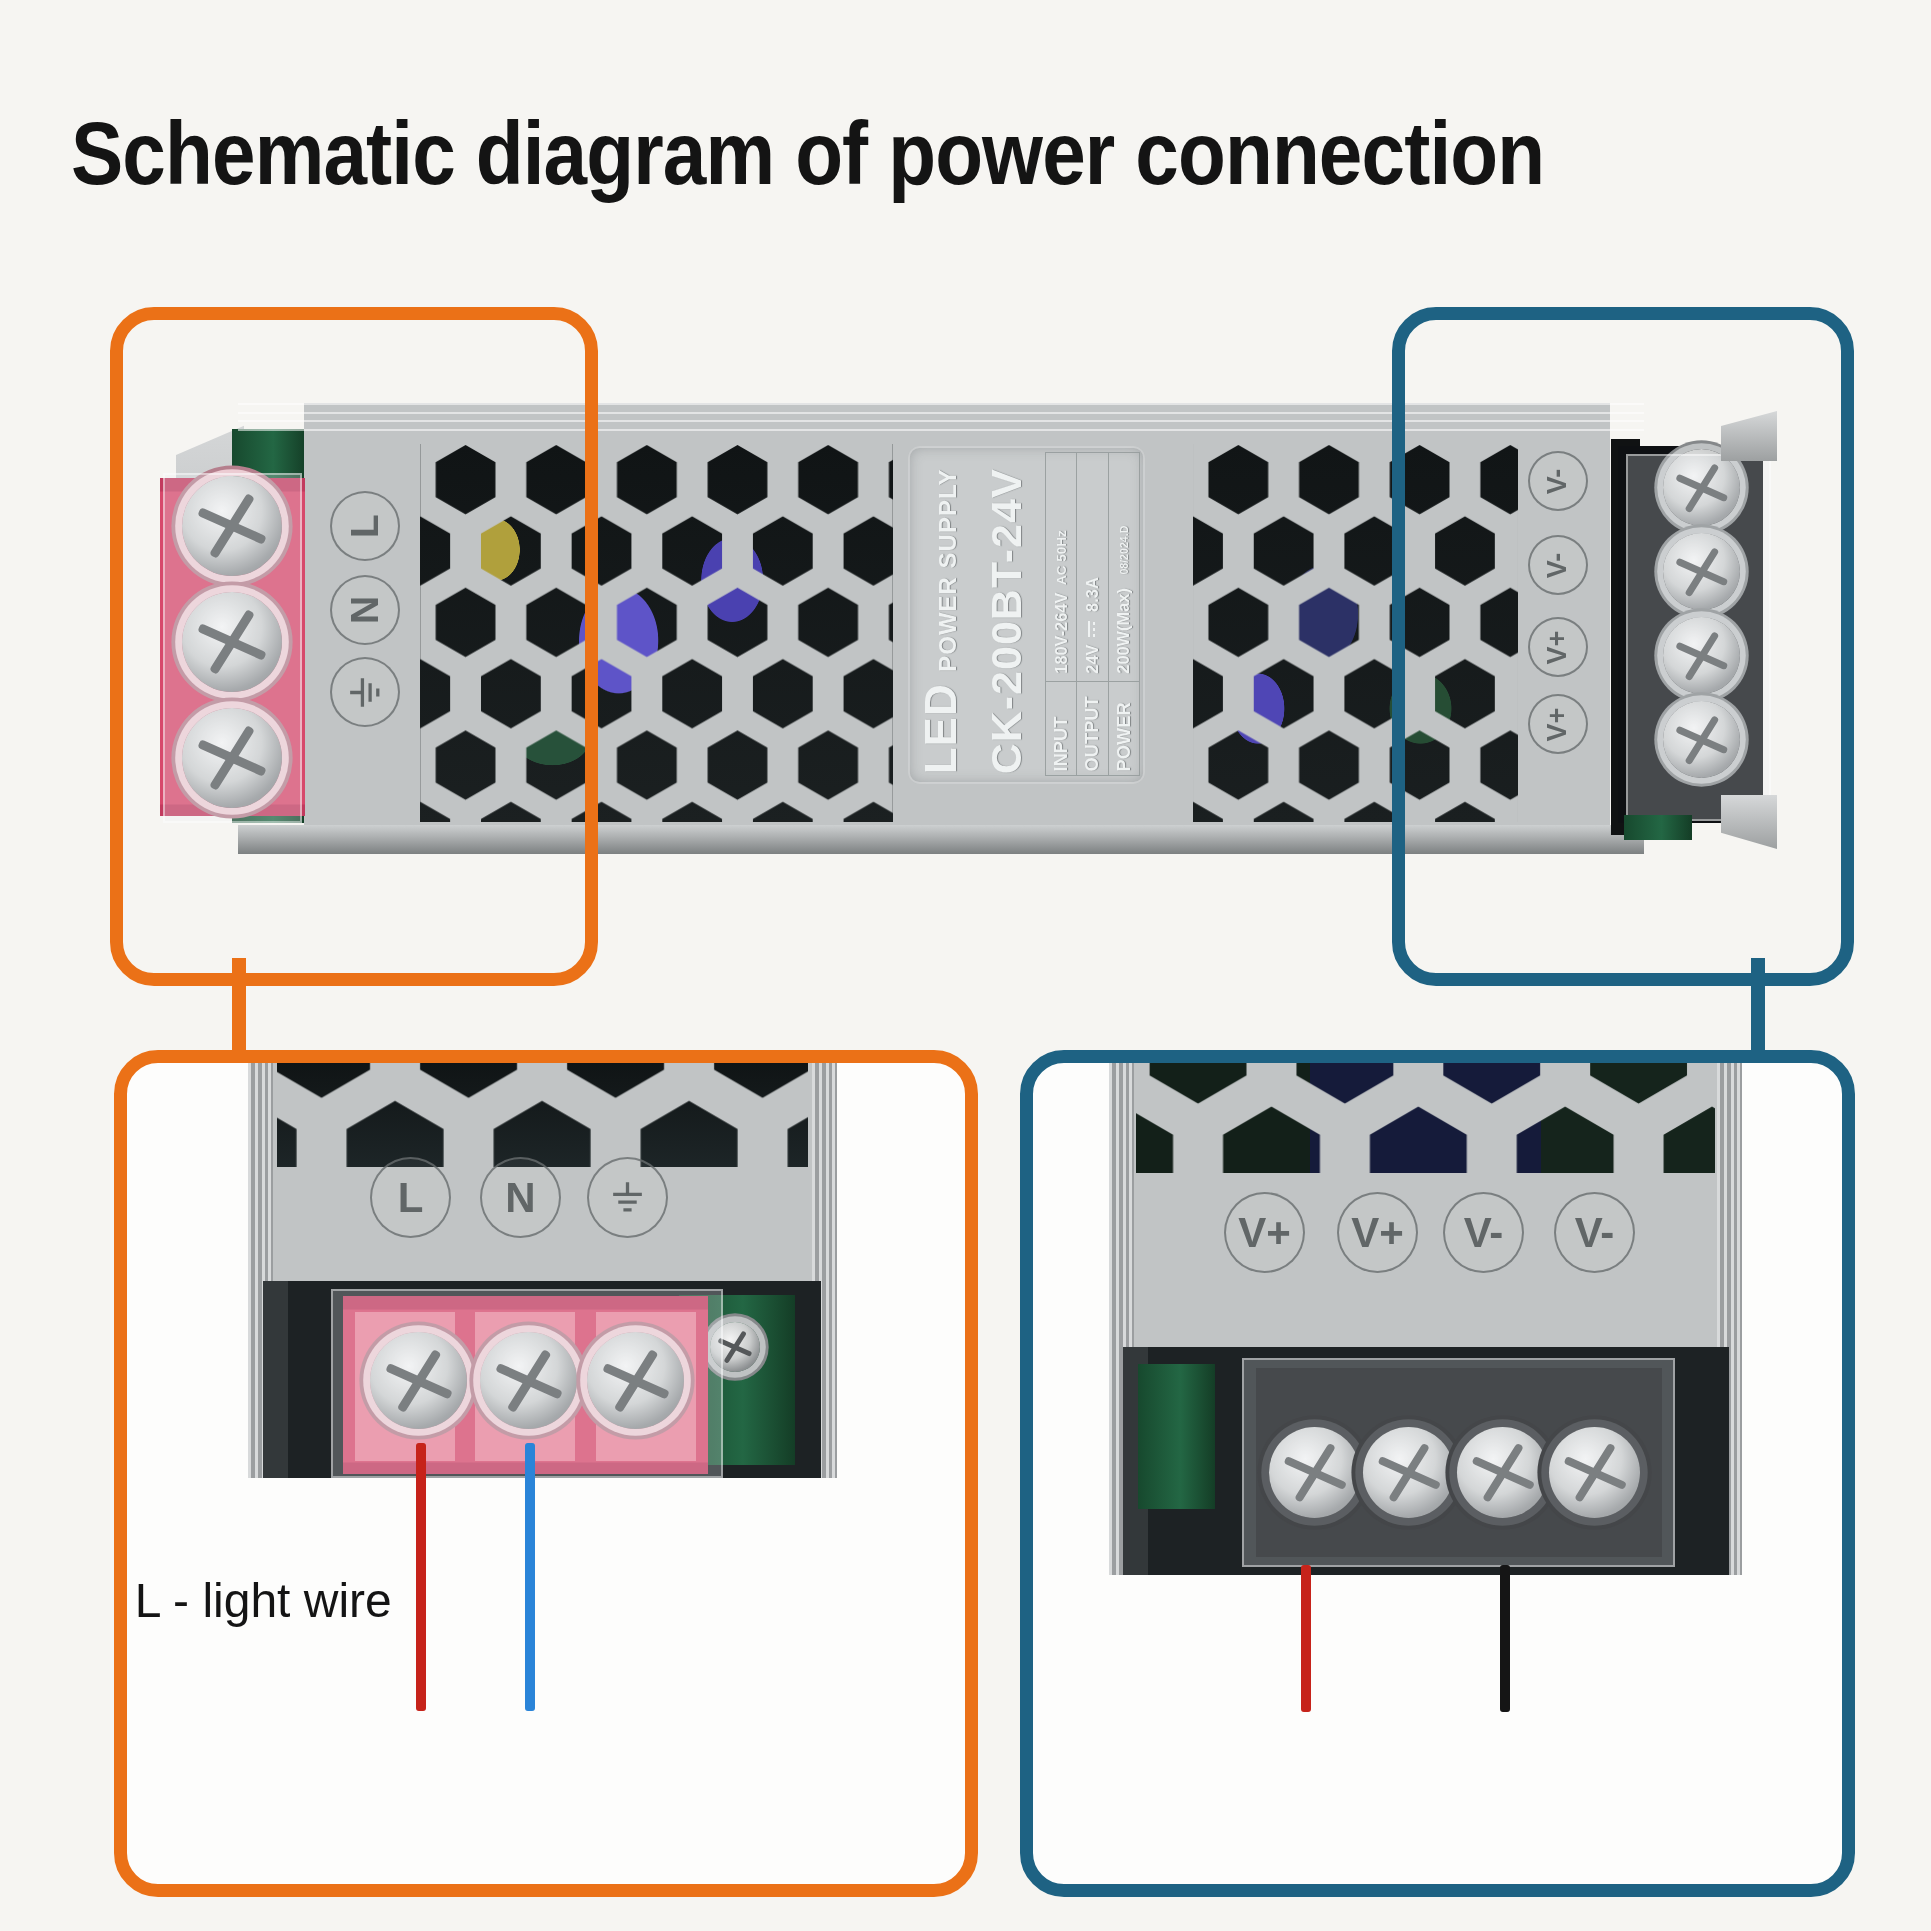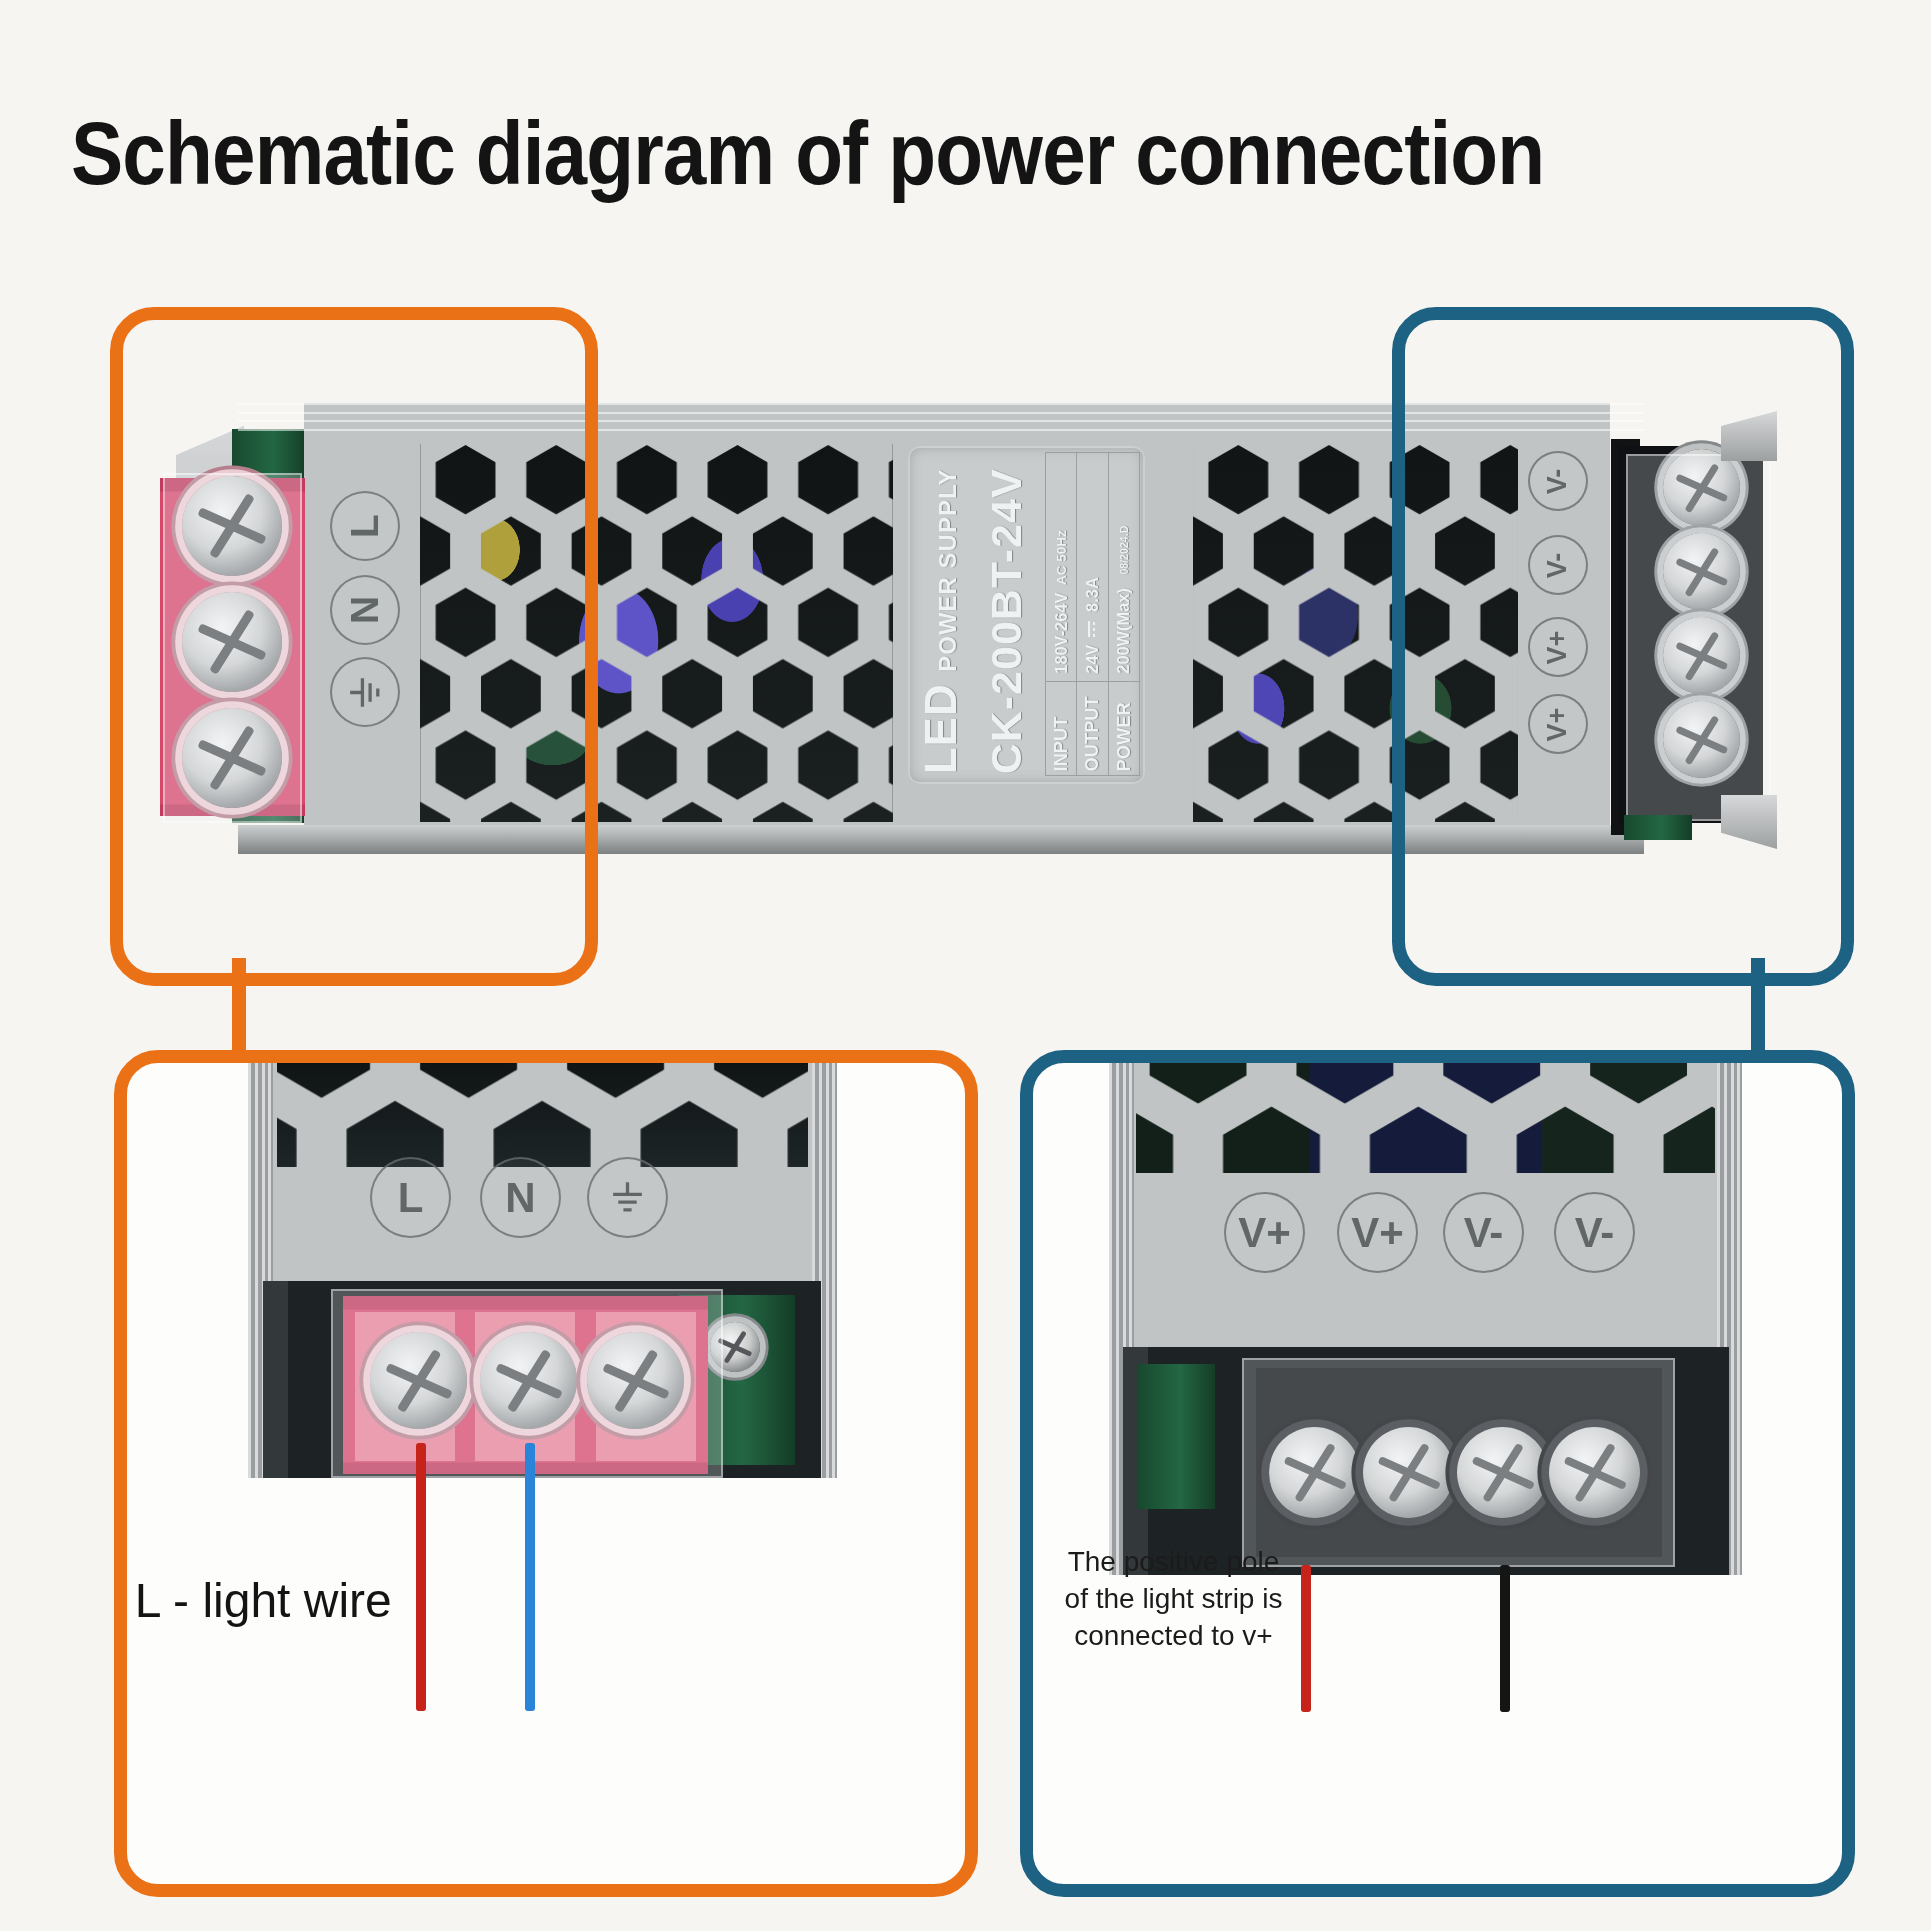--- a/index.html
+++ b/index.html
@@ -319,16 +319,15 @@
     <div class="abs screw ring-dark" style="left:160px;top:370px;width:91px;height:91px"></div>
     <div class="abs screw ring-dark" style="left:254px;top:370px;width:91px;height:91px"></div>
     <div class="abs screw ring-dark" style="left:348px;top:370px;width:91px;height:91px"></div>
     <div class="abs screw ring-dark" style="left:440px;top:370px;width:91px;height:91px"></div>
     <div class="abs cover" style="left:133px;top:301px;width:429px;height:205px"></div>
   </div>
 
   <div class="abs wire" style="left:268px;top:502px;height:147px;background:#C6231A"></div>
   <div class="abs wire" style="left:467px;top:502px;height:147px;background:#151515"></div>
 
-  <div class="abs note" style="left:20px;top:480px;width:241px">The positive pole of the light strip is connected to v+</div>
 
 </div>
 
 
 </body></html>

